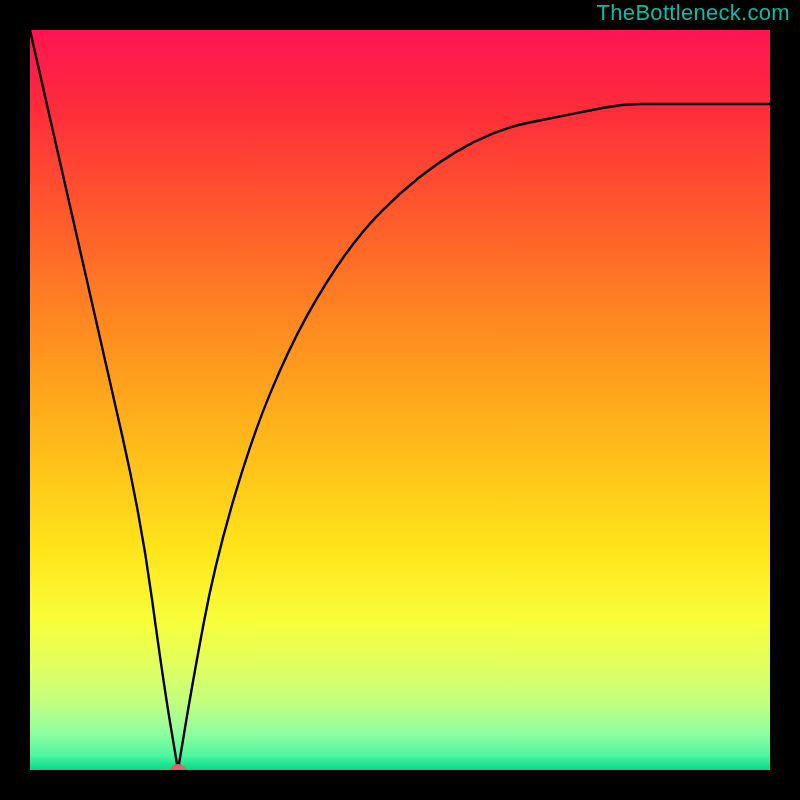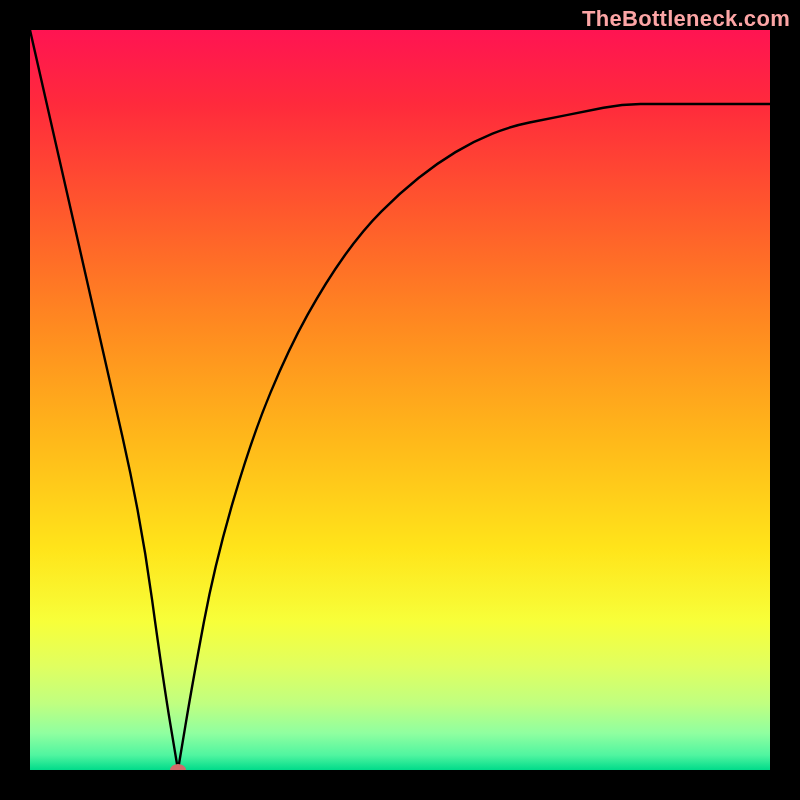--- a/index.html
+++ b/index.html
@@ -32,25 +32,25 @@
       #f7ff3a 80%,
       #e0ff60 86%,
       #c0ff80 91%,
       #90ffa0 95%,
       #50f5a0 98%,
       #00db8a 100%
     );
   }
   .watermark {
     position: absolute;
-    top: 6px;
+    top: 0;
     right: 10px;
-    color: #fca5a5;
+    color: #14b8a6;
     font-size: 22px;
-    font-weight: 700;
+    font-weight: 400;
     letter-spacing: 0.3px;
     user-select: none;
   }
   svg.curve {
     position: absolute;
     left: 0;
     top: 0;
     width: 740px;
     height: 740px;
     display: block;

